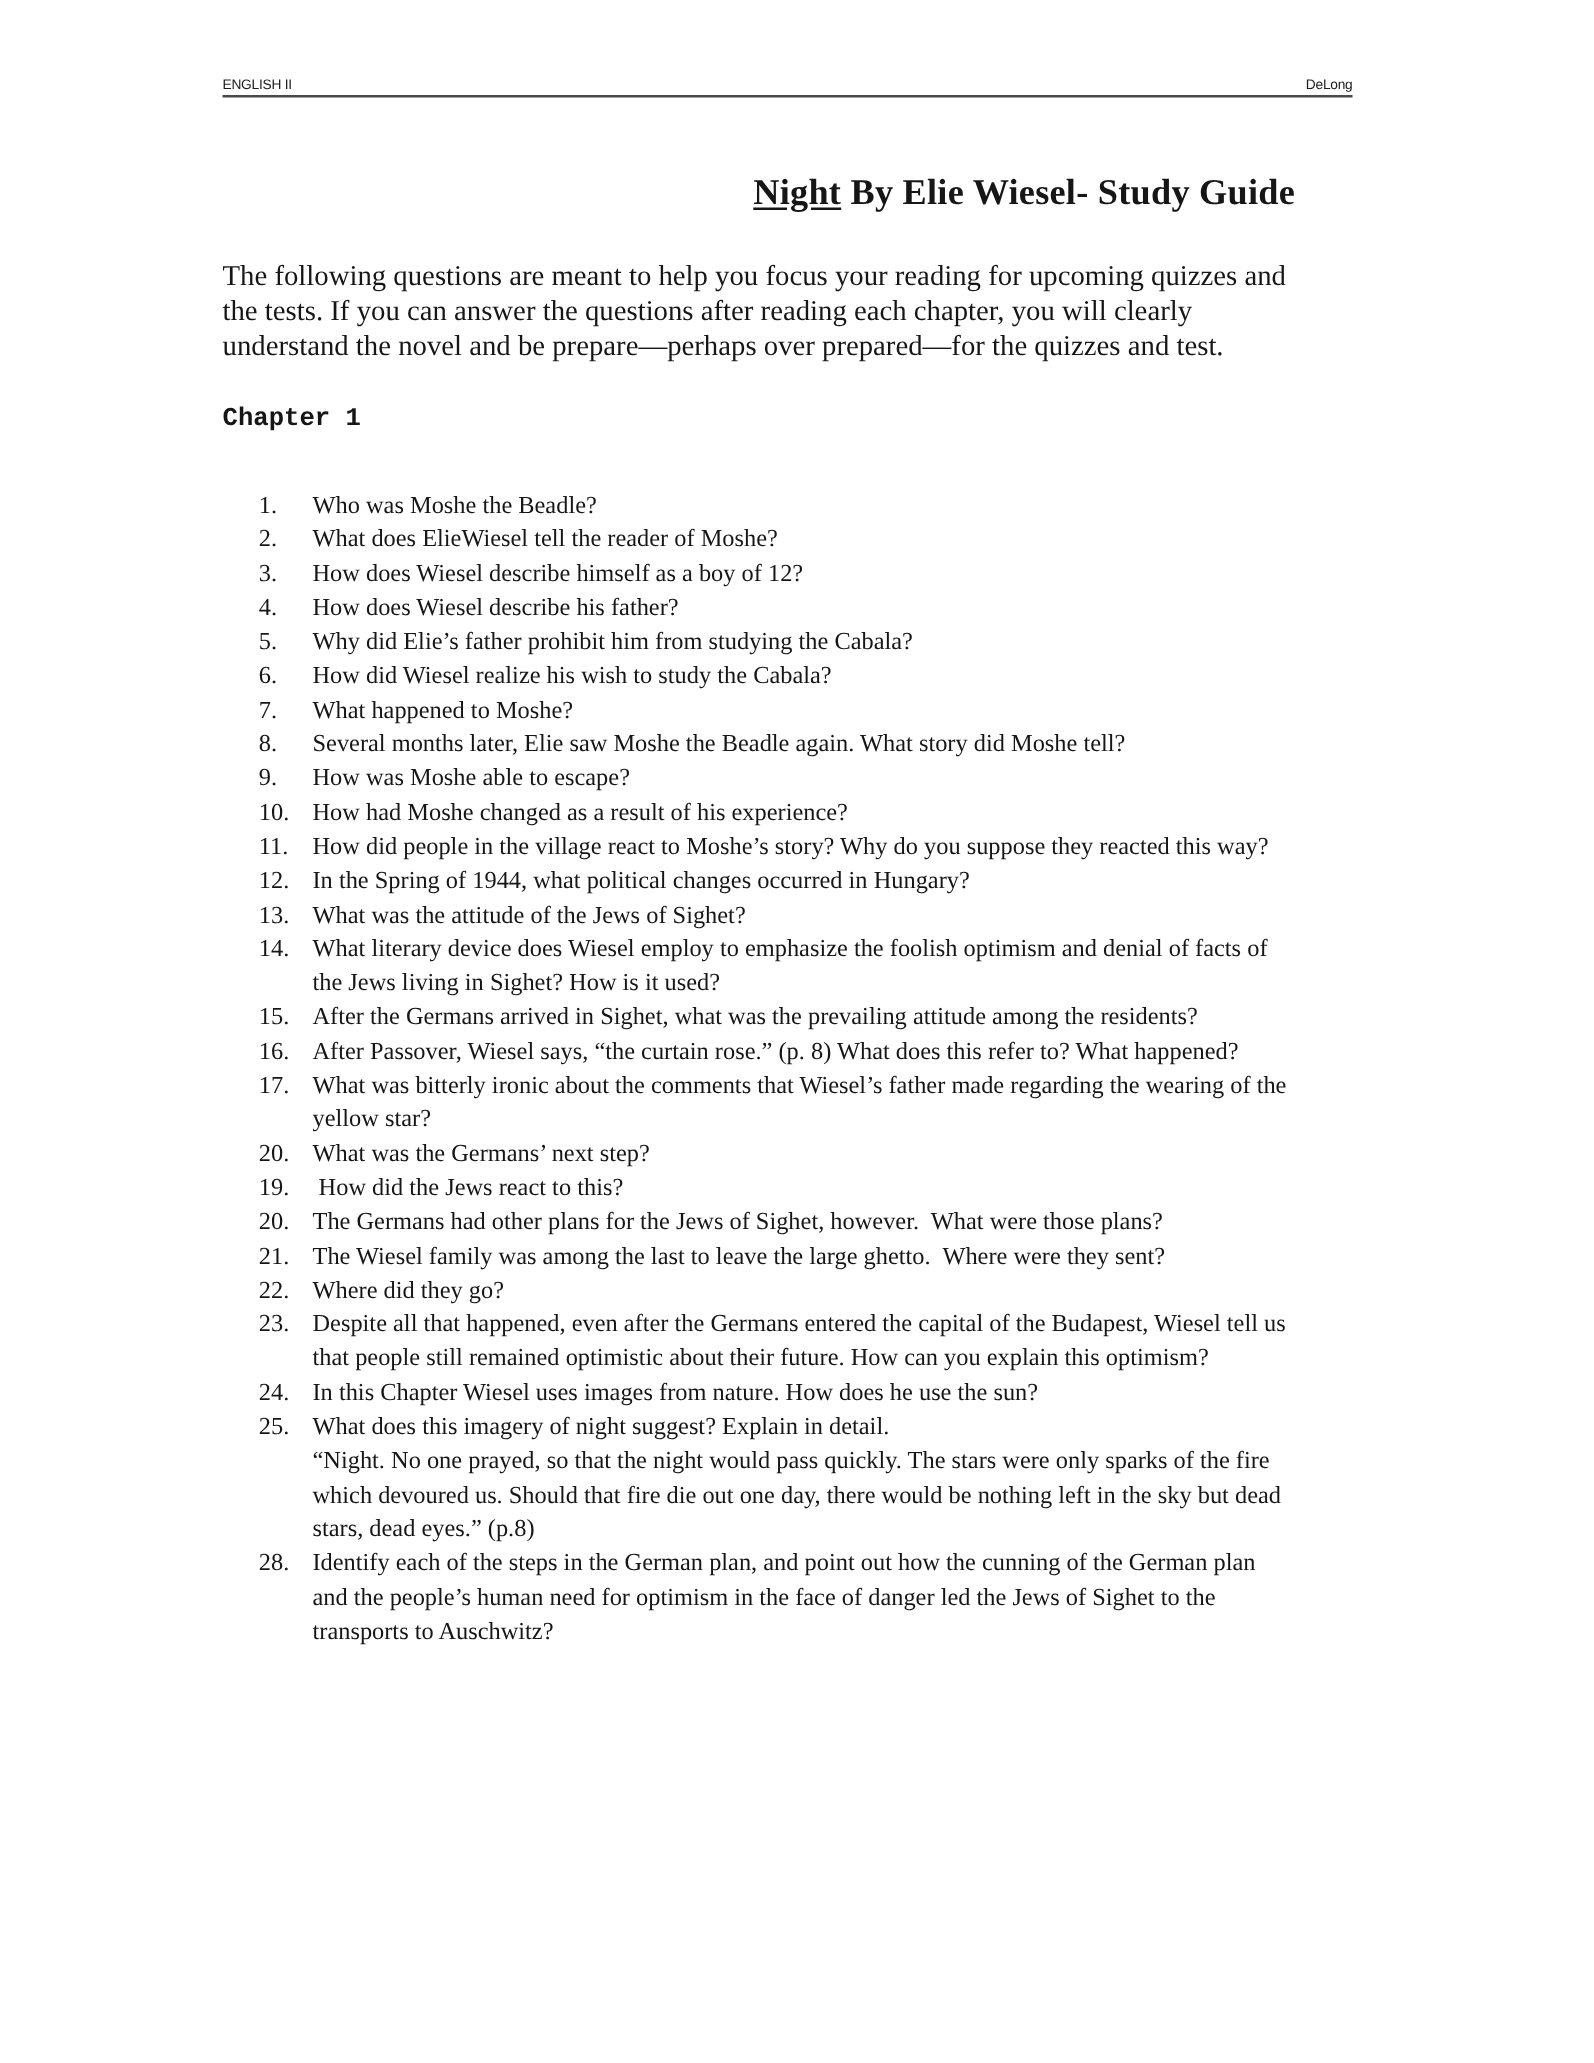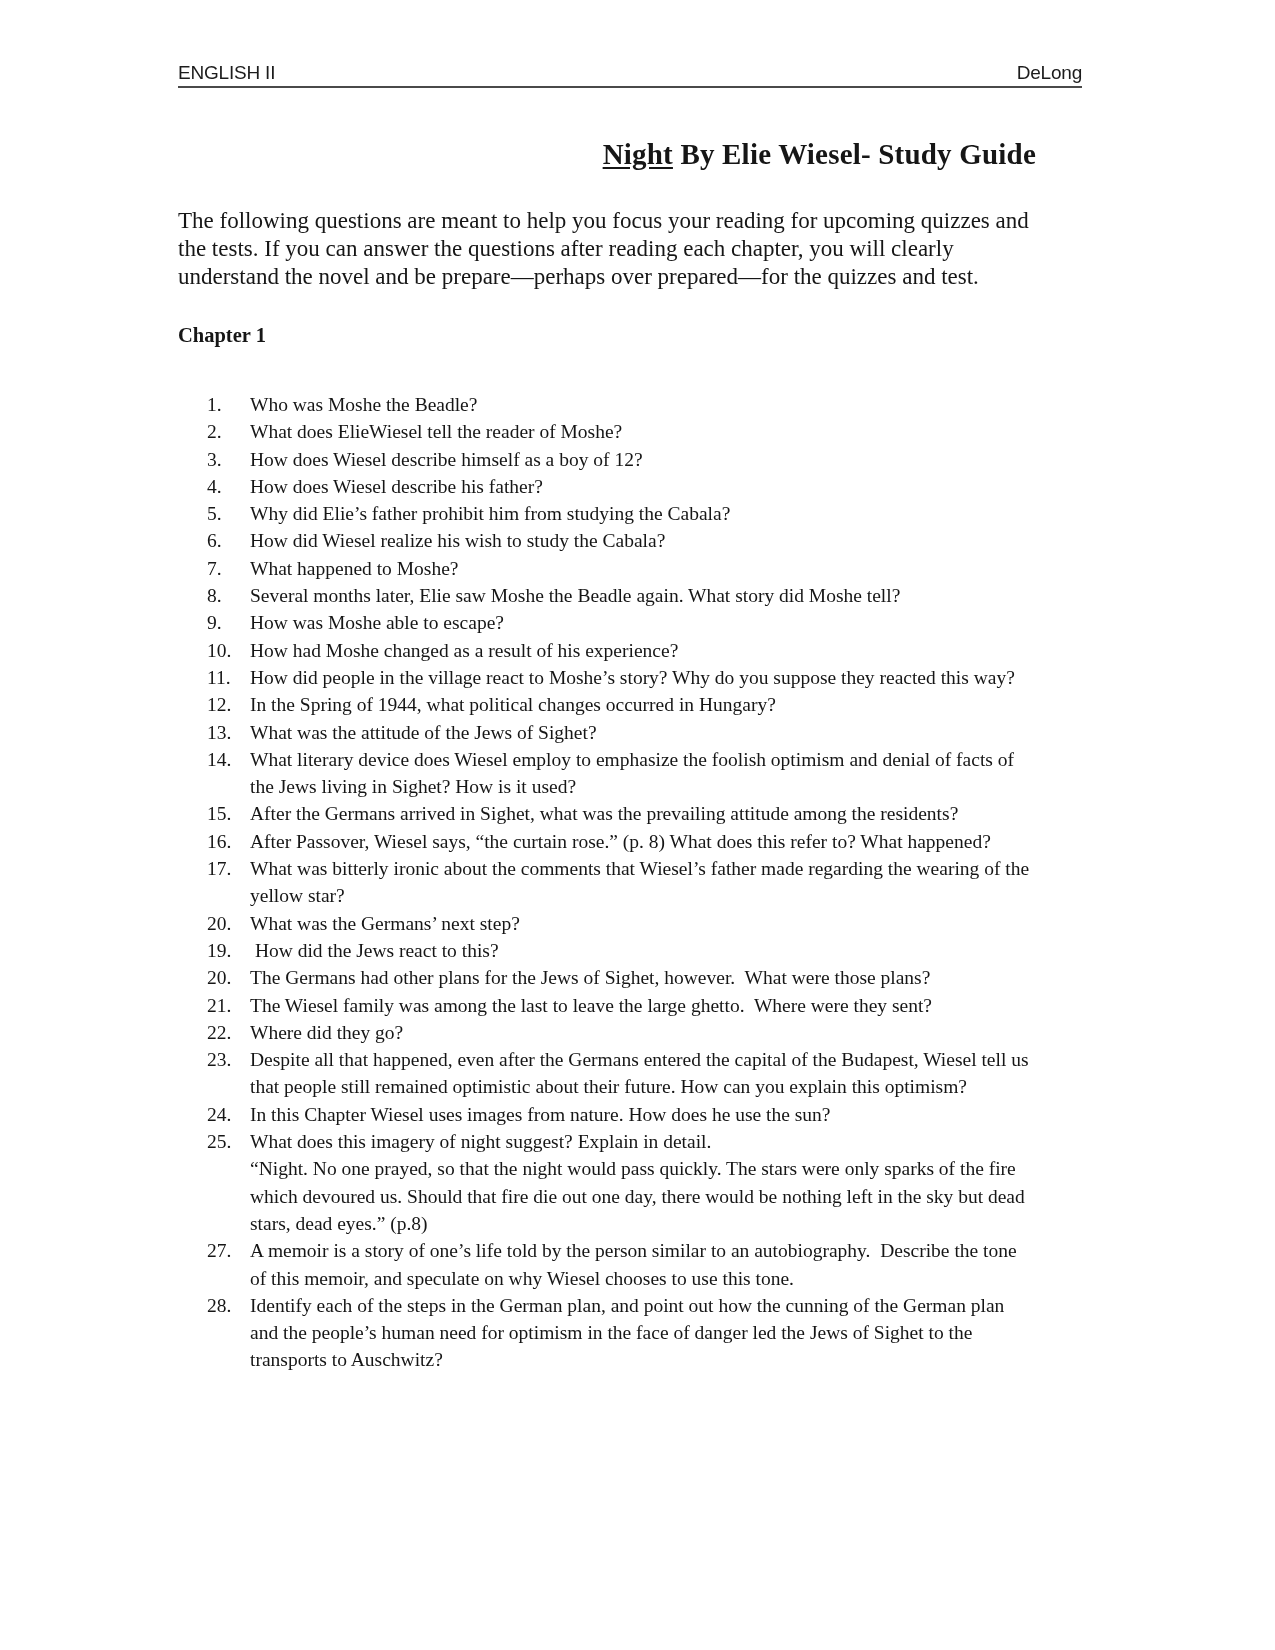--- a/index.html
+++ b/index.html
@@ -17,21 +17,21 @@
     position: absolute;
     left: 178px;
     top: 62px;
     width: 904px;
     display: flex;
     justify-content: space-between;
     align-items: flex-end;
     border-bottom: 2px solid #4a4a4a;
     padding-bottom: 2px;
     font-family: "Liberation Sans", "DejaVu Sans", sans-serif;
-    font-size: 19px;
+    font-size: 11px;
     letter-spacing: -0.2px;
     color: #1c1c1c;
   }
   .content {
     position: absolute;
     left: 178px;
     top: 128px;
     width: 858px;
   }
   .title {
@@ -46,20 +46,21 @@
   .intro {
     margin-top: 36px;
     font-size: 23px;
     line-height: 28px;
     white-space: pre-wrap;
   }
   .chapter-heading {
     margin-top: 33px;
     font-size: 20.5px;
     font-weight: bold;
+    font-family: Liberation Mono, monospace;
   }
   .question-list { margin-top: 44px; }
   .question-row {
     display: grid;
     grid-template-columns: 43px 1fr;
     padding-left: 29px;
     font-size: 19.5px;
     line-height: 27.3px;
   }
   .q-num  { text-align: left; }
@@ -204,24 +205,20 @@
     <span class="q-text">In this Chapter Wiesel uses images from nature. How does he use the sun?</span>
   </div>
 
   <div class="question-row">
     <span class="q-num">25.</span>
     <span class="q-text">What does this imagery of night suggest? Explain in detail.
 “Night. No one prayed, so that the night would pass quickly. The stars were only sparks of the fire which devoured us. Should that fire die out one day, there would be nothing left in the sky but dead stars, dead eyes.” (p.8)</span>
   </div>
 
 
-  <div class="question-row">
-    <span class="q-num">27.</span>
-    <span class="q-text">A memoir is a story of one’s life told by the person similar to an autobiography.  Describe the tone of this memoir, and speculate on why Wiesel chooses to use this tone.</span>
-  </div>
 
   <div class="question-row">
     <span class="q-num">28.</span>
     <span class="q-text">Identify each of the steps in the German plan, and point out how the cunning of the German plan and the people’s human need for optimism in the face of danger led the Jews of Sighet to the transports to Auschwitz?</span>
   </div>
 </div>
 
   </div>
 </div>
 

